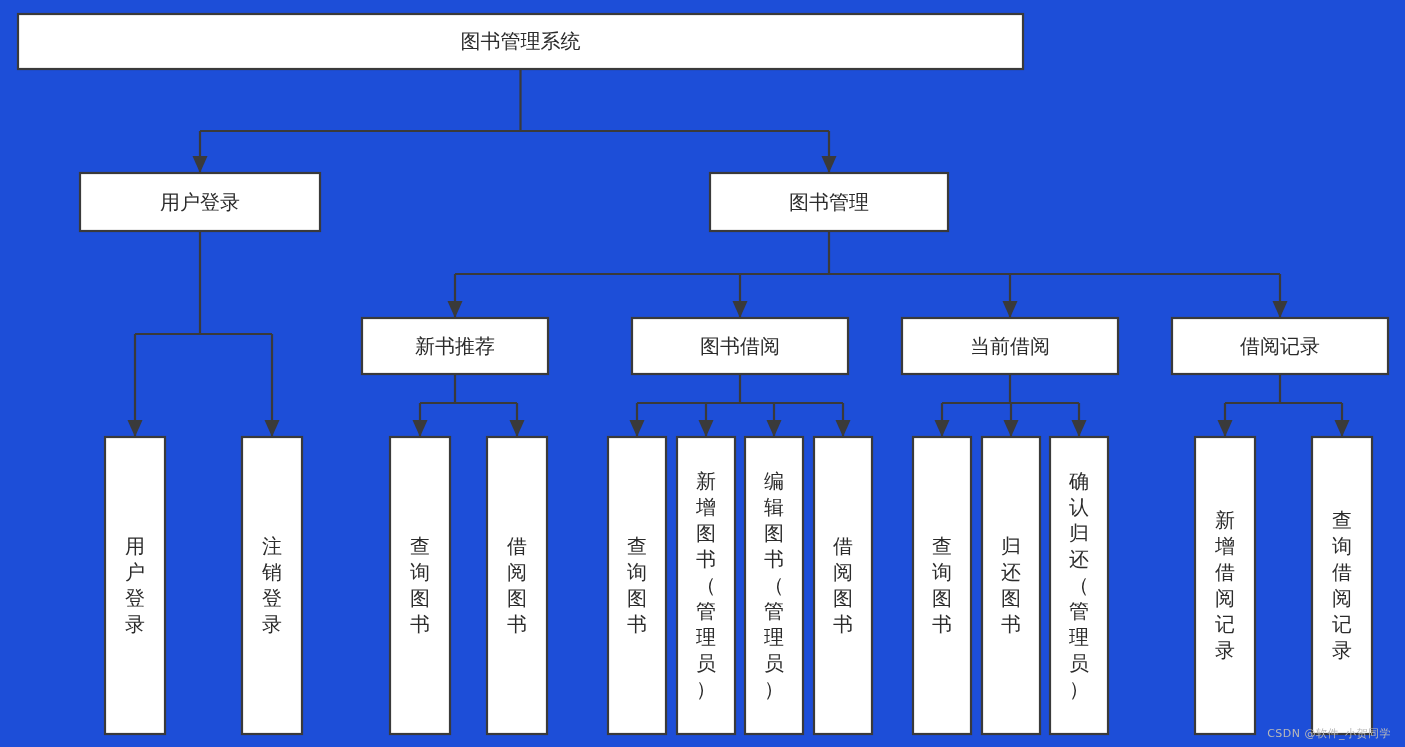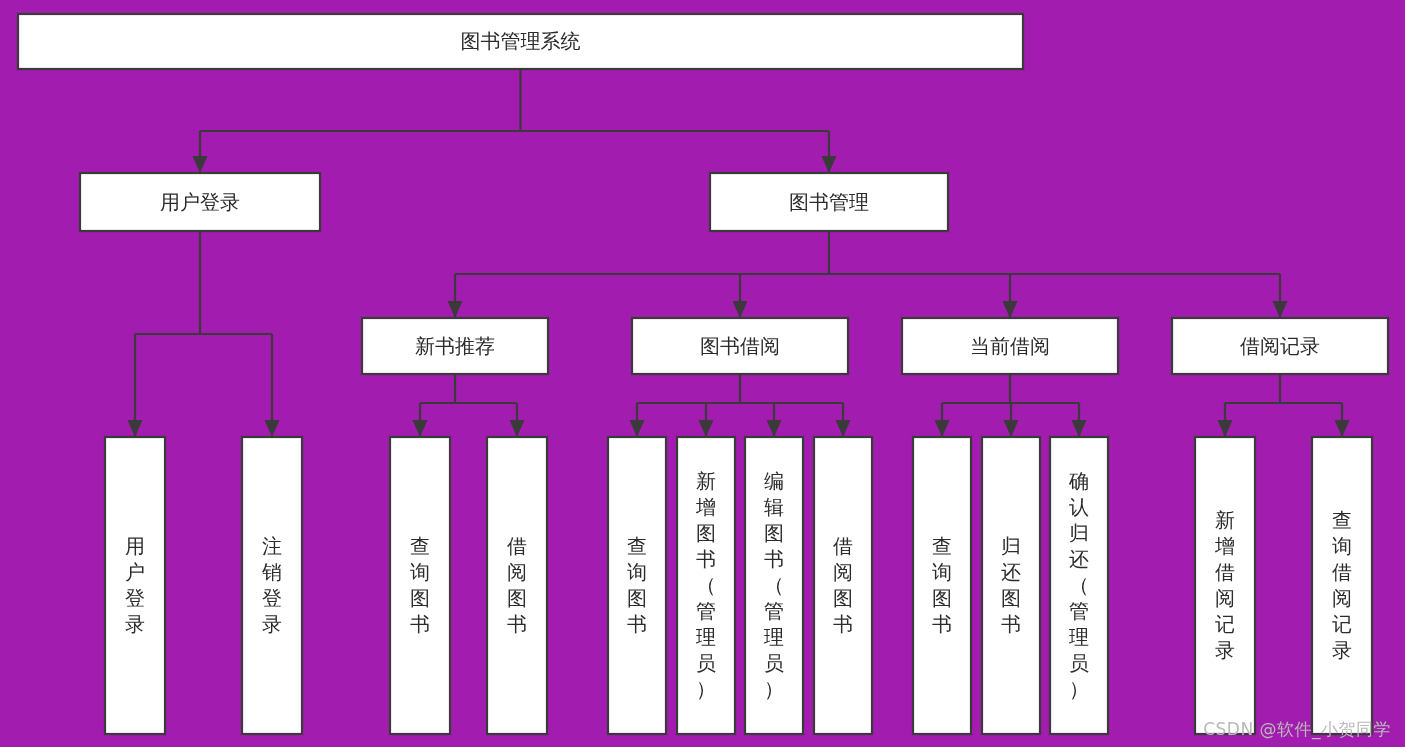--- a/index.html
+++ b/index.html
@@ -11,21 +11,21 @@
   body {
     width: 1405px;
     height: 747px;
     font-family: "DejaVu Sans", "Liberation Sans", sans-serif;
     overflow: hidden;
   }
   #diagram-root {
     position: relative;
     width: 1405px;
     height: 747px;
-    background: #a21caf;
+    background: #1d4ed8;
   }
   svg.diagram-canvas {
     position: absolute;
     top: 0;
     left: 0;
     width: 1405px;
     height: 747px;
     display: block;
   }
   .node-box {
@@ -57,21 +57,21 @@
     fill: #2b2b2b;
     text-anchor: middle;
     dominant-baseline: middle;
     white-space: pre;
   }
   .watermark-text {
     position: absolute;
     right: 14px;
     bottom: 6px;
     font-family: "DejaVu Sans", "Liberation Sans", sans-serif;
-    font-size: 17px;
+    font-size: 11px;
     color: #b9b9b9;
     letter-spacing: 0.5px;
     user-select: none;
     white-space: pre;
   }
 </style>
 </head>
 <body>
 
 <div id="diagram-root">

